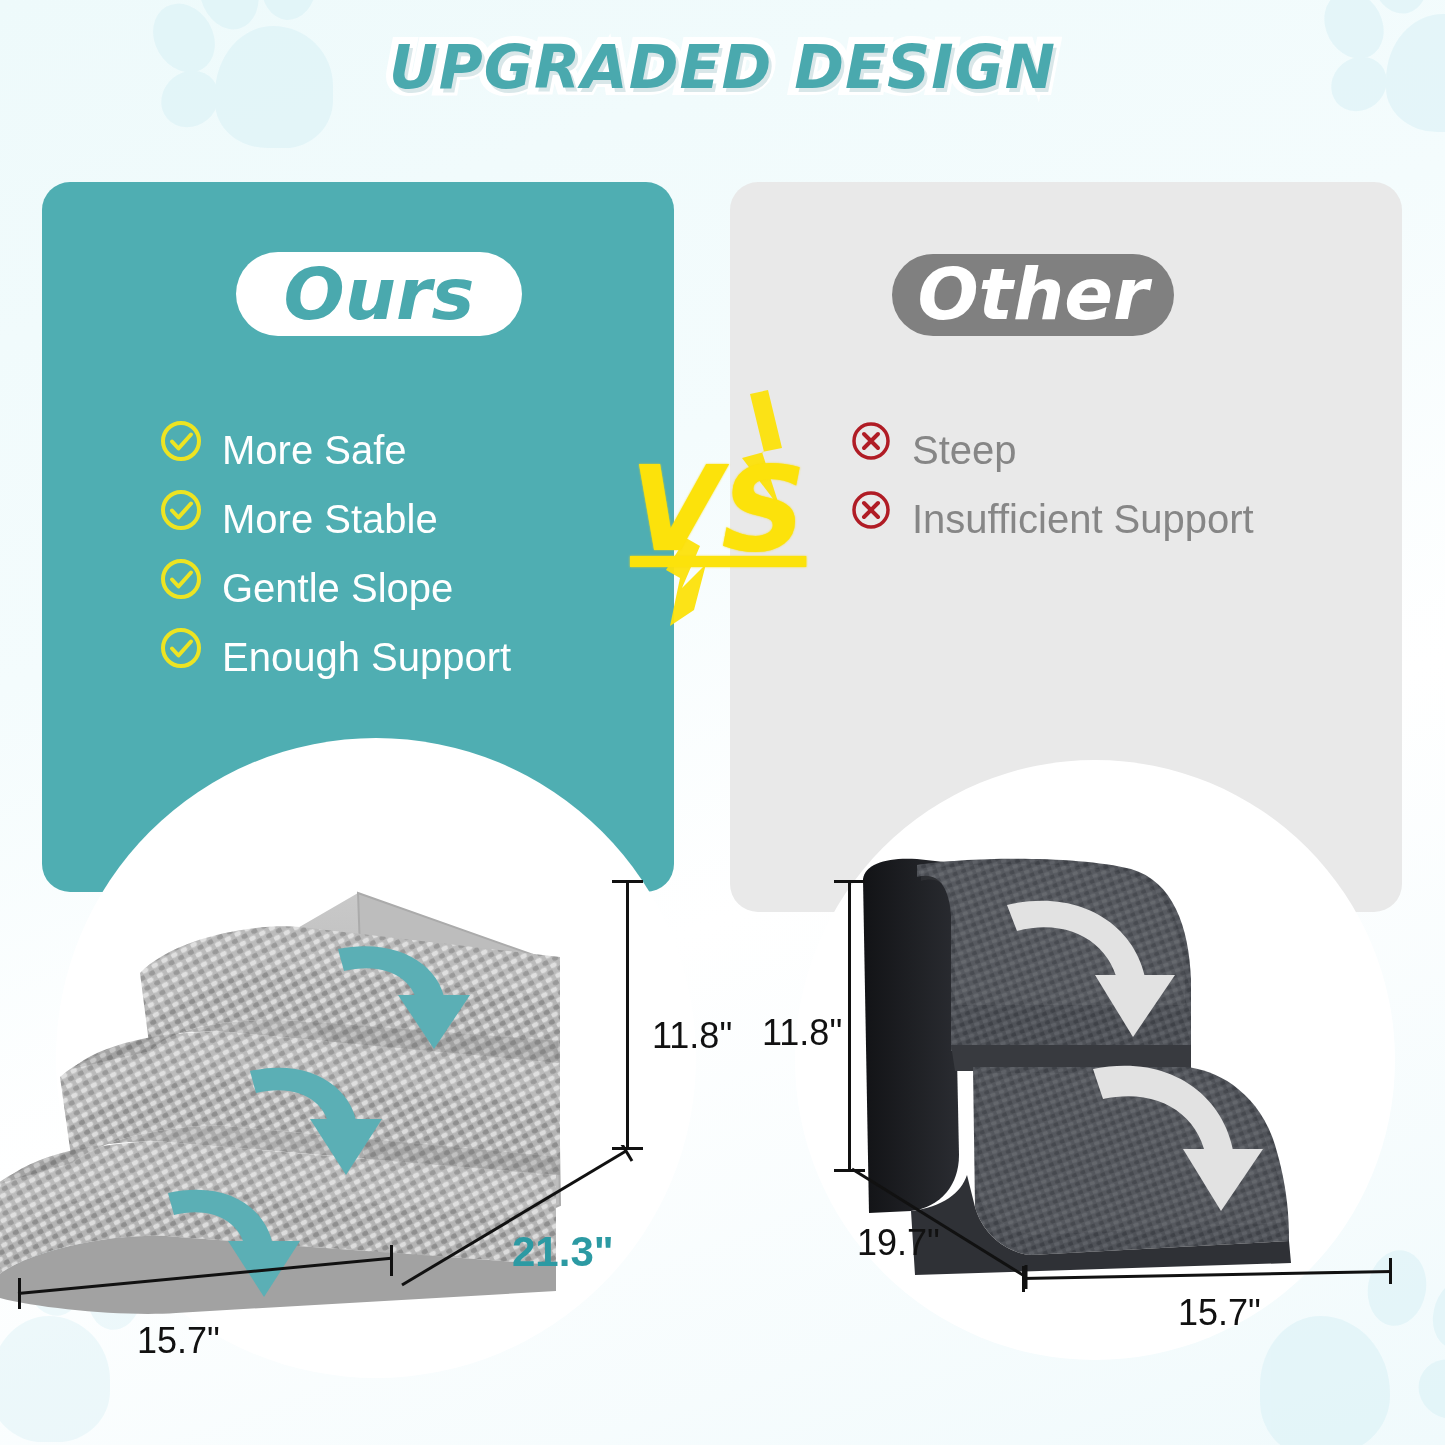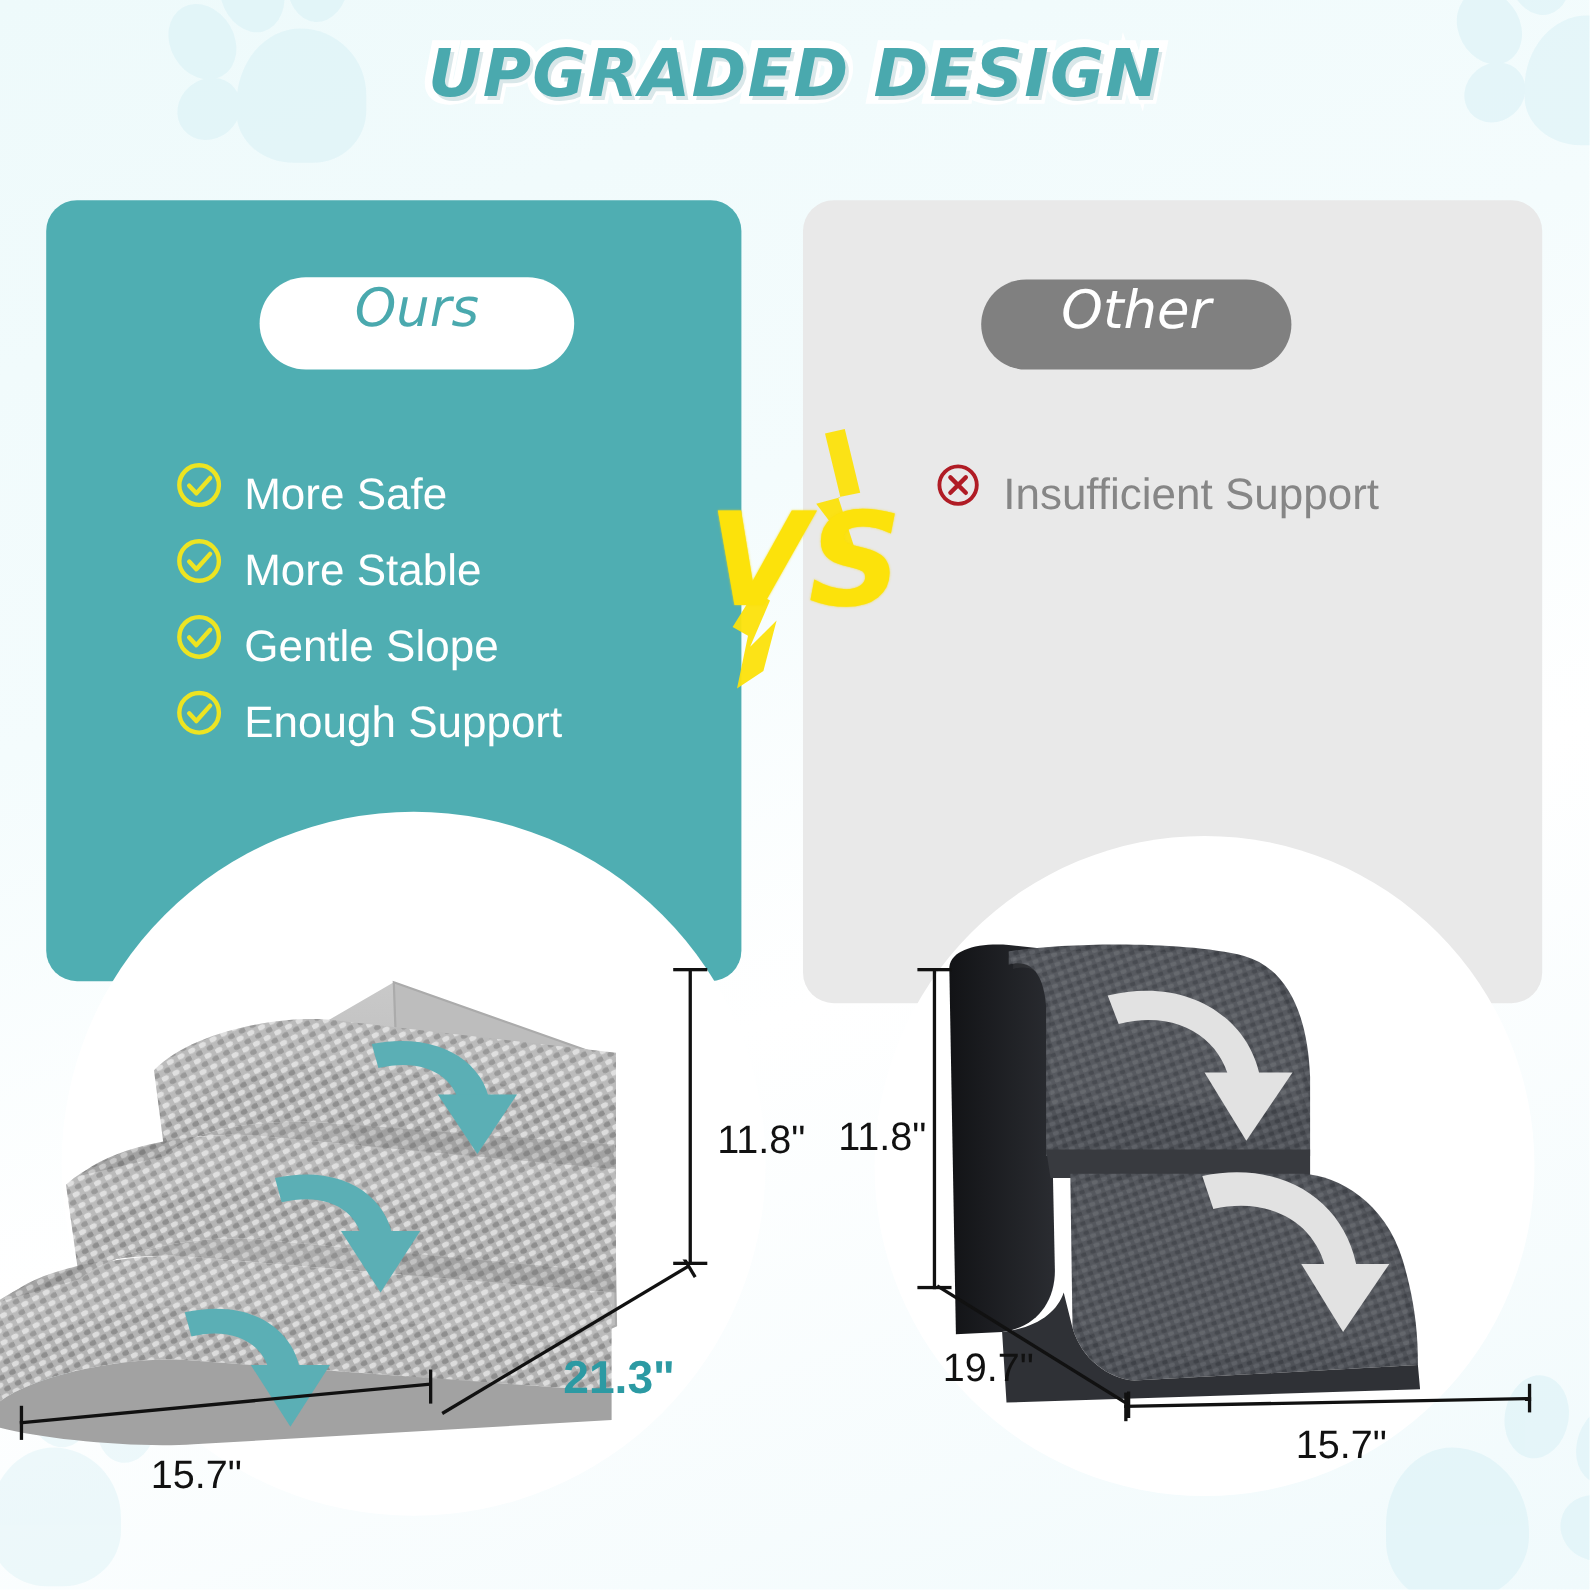--- a/index.html
+++ b/index.html
@@ -30,45 +30,46 @@
   }
 
   
   .panel{position:absolute;border-radius:28px;}
   .panel-ours{left:42px;top:182px;width:632px;height:710px;background:#4FAEB2;}
   .panel-other{left:730px;top:182px;width:672px;height:730px;background:#e9e9e9;}
 
   
   .pill{
     position:absolute;border-radius:60px;
-    display:flex;align-items:flex-start;justify-content:center;
+    display:flex;align-items:flex-end;justify-content:center;
     font-family:"DejaVu Sans", sans-serif;
-    font-weight:normal;font-style:italic;font-size:48px;
+    font-weight:bold;font-style:italic;font-size:72px;
   }
   .pill-ours{left:236px;top:252px;width:286px;height:84px;background:#ffffff;color:#4aa9ae;}
   .pill-other{left:892px;top:254px;width:282px;height:82px;background:#808080;color:#ffffff;}
 
   
   .flist{position:absolute;}
   .flist-ours{left:158px;top:406px;}
   .flist-other{left:848px;top:406px;}
   .frow{display:flex;align-items:center;height:69px;}
   .frow .ficon{width:64px;flex:0 0 64px;display:flex;align-items:center;}
   .frow .flabel{font-size:40px;white-space:nowrap;margin-top:19px;}
   .flist-ours .flabel{color:#ffffff;}
   .flist-other .flabel{color:#868686;}
 
   
   .vs{position:absolute;left:630px;top:388px;width:190px;height:240px;}
   .vs-text{
-    position:absolute;left:0;top:62px;width:190px;text-align:right;
+    position:absolute;left:0;top:62px;width:190px;text-align:left;
     font-family:"DejaVu Sans", sans-serif;
     font-weight:bold;font-style:italic;font-size:118px;
     color:#FCE20B;line-height:1;
     text-shadow:0 0 2px rgba(250,220,10,.9);
+    text-decoration:underline;
   }
 
   
   .prod-circle{position:absolute;border-radius:50%;background:#ffffff;}
   .circle-ours{left:56px;top:738px;width:640px;height:640px;}
   .circle-other{left:795px;top:760px;width:600px;height:600px;}
 
   
   .prod{position:absolute;}
   .prod-ours{left:0px;top:845px;width:700px;height:500px;}
@@ -162,20 +163,29 @@
     </div>
   </div>
 
   <div class="panel panel-other"></div>
 
   <div class="pill pill-other">
     <span>Other</span>
   </div>
 
   <div class="flist flist-other">
+    <div class="frow">
+      <span class="ficon">
+        <svg width="46" height="46" viewBox="0 0 46 46">
+          <circle cx="23" cy="23" r="17" fill="none" stroke="#B01C25" stroke-width="3.5"></circle>
+          <path d="M16 16 L30 30 M30 16 L16 30" stroke="#B01C25" stroke-width="4" stroke-linecap="round"></path>
+        </svg>
+      </span>
+      <span class="flabel">Steep</span>
+    </div>
     <div class="frow">
       <span class="ficon">
         <svg width="46" height="46" viewBox="0 0 46 46">
           <circle cx="23" cy="23" r="17" fill="none" stroke="#B01C25" stroke-width="3.5"></circle>
           <path d="M16 16 L30 30 M30 16 L16 30" stroke="#B01C25" stroke-width="4" stroke-linecap="round"></path>
         </svg>
       </span>
       <span class="flabel">Insufficient Support</span>
     </div>
   </div>

